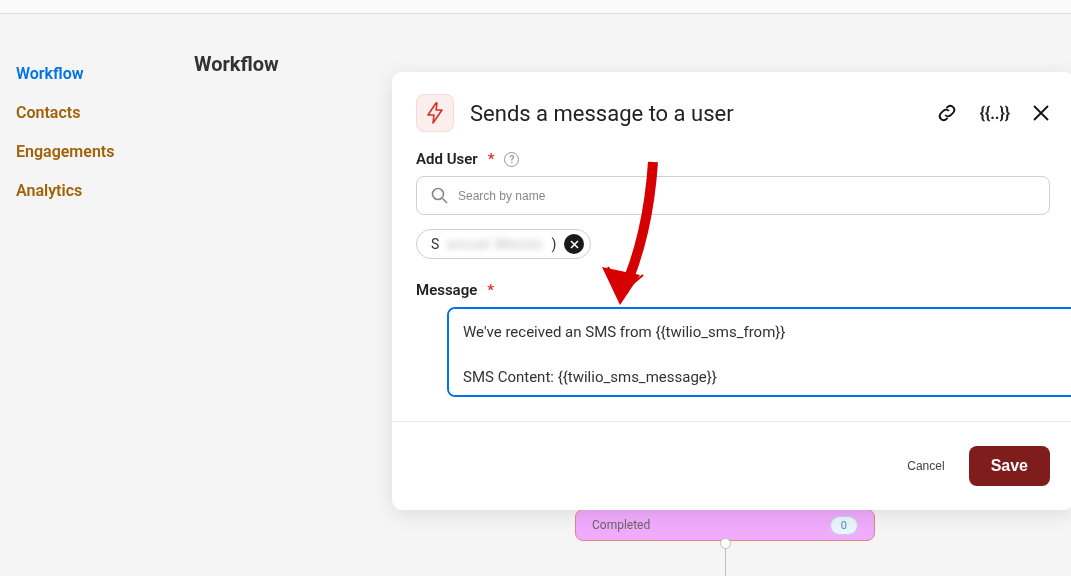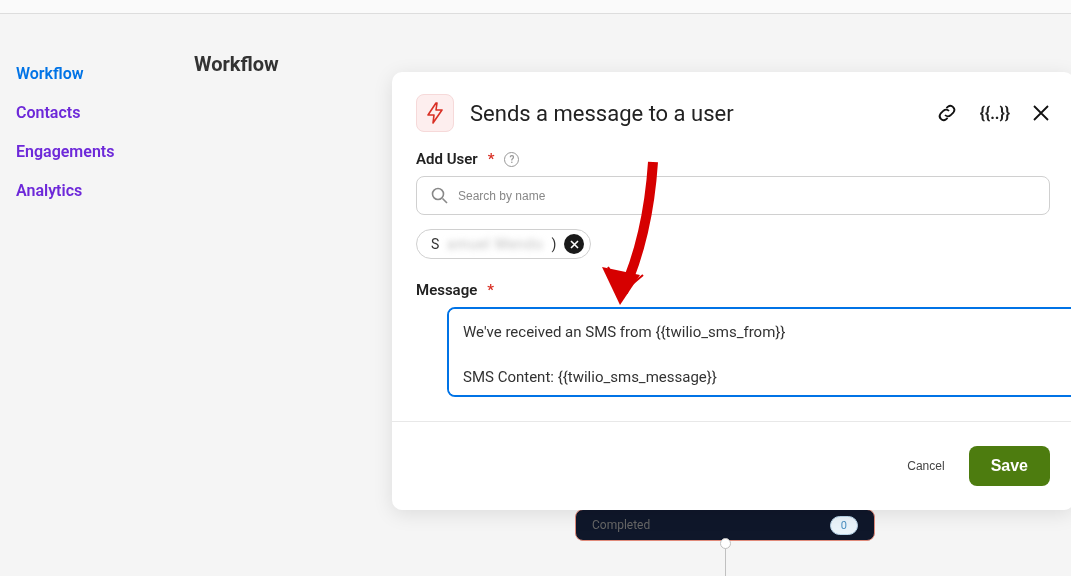--- a/index.html
+++ b/index.html
@@ -26,21 +26,21 @@
     .sidebar {
       width: 190px;
       padding: 40px 0 0 16px;
       background: #f5f5f5;
     }
 
     .sidebar-item {
       padding: 10px 0;
       font-size: 16px;
       font-weight: 600;
-      color: #6d28d9;
+      color: #a16207;
       cursor: pointer;
     }
 
     .sidebar-item.active {
       color: #0073e6;
     }
 
     .content {
       flex: 1;
       position: relative;
@@ -70,21 +70,21 @@
     }
 
     .node-completed {
       position: absolute;
       top: 495px;
       left: 385px;
       width: 300px;
       height: 32px;
       border: 1px solid #e08a7a;
       border-radius: 8px;
-      background: #0f172a;
+      background: #f0abfc;
       display: flex;
       align-items: center;
       justify-content: space-between;
       padding: 0 16px;
       font-size: 12px;
       color: #666;
     }
 
     .node-badge {
       border: 1px solid #b8d4e8;
@@ -312,21 +312,21 @@
 
     .cancel-btn {
       background: none;
       border: none;
       font-size: 12px;
       color: #444;
       cursor: pointer;
     }
 
     .save-btn {
-      background: #4d7c0f;
+      background: #7f1d1d;
       border: none;
       color: #fff;
       font-size: 16px;
       font-weight: 600;
       padding: 11px 22px;
       border-radius: 8px;
       cursor: pointer;
     }
 
     .red-arrow {

